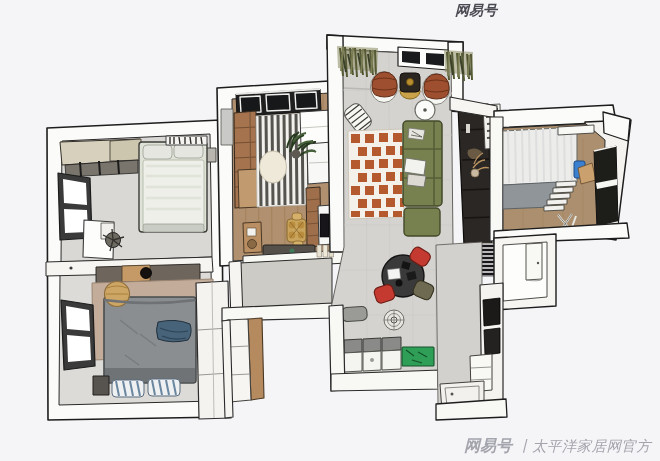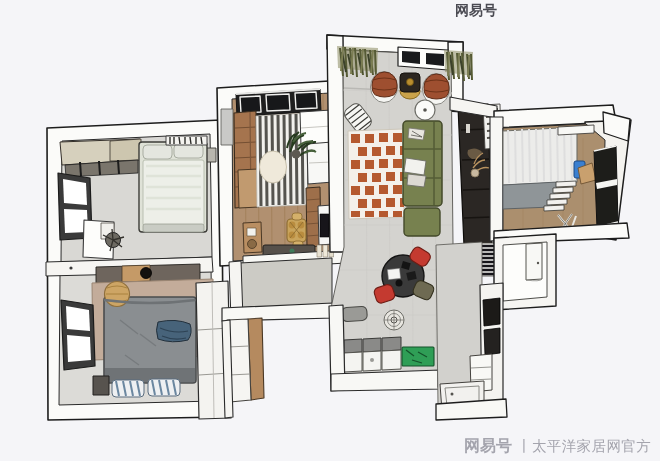--- a/index.html
+++ b/index.html
@@ -1,16 +1,16 @@
 <!DOCTYPE html>
 <html><head>
 <meta charset="utf-8">
 <style>
   html,body{margin:0;padding:0;background:#f5f5f8;}
-  .wrap{position:relative;width:660px;height:461px;overflow:hidden;background:#f5f5f8;font-family:"Liberation Sans",sans-serif;}
+  .wrap{position:relative;width:660px;height:461px;overflow:hidden;background:#f5f5f8;font-family:"Liberation Sans",sans-serif;font-style:italic;}
   svg{display:block;}
 </style>
 </head>
 <body>
 <div class="wrap">
 <svg width="660" height="461" viewBox="0 0 660 461" xmlns="http://www.w3.org/2000/svg">
 <defs>
 </defs>
 
 <rect x="0" y="0" width="660" height="461" fill="#f5f5f8"></rect>

